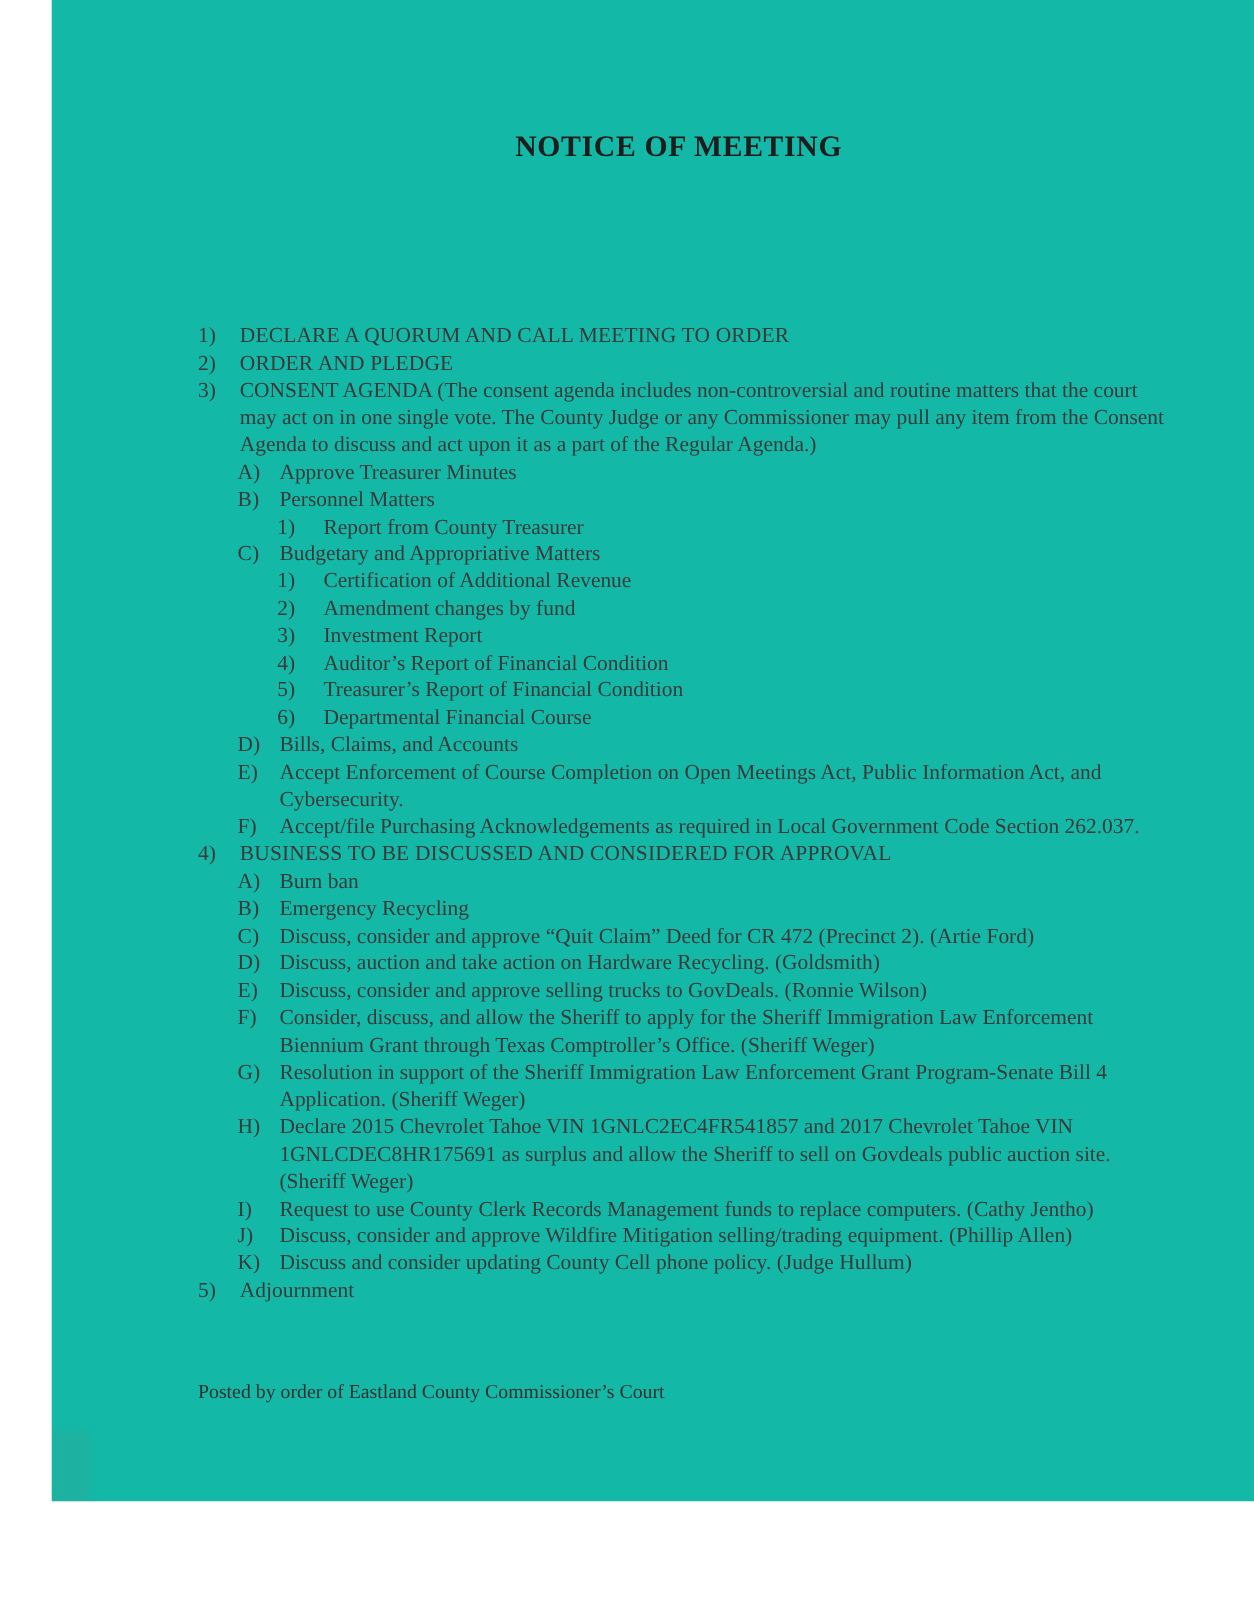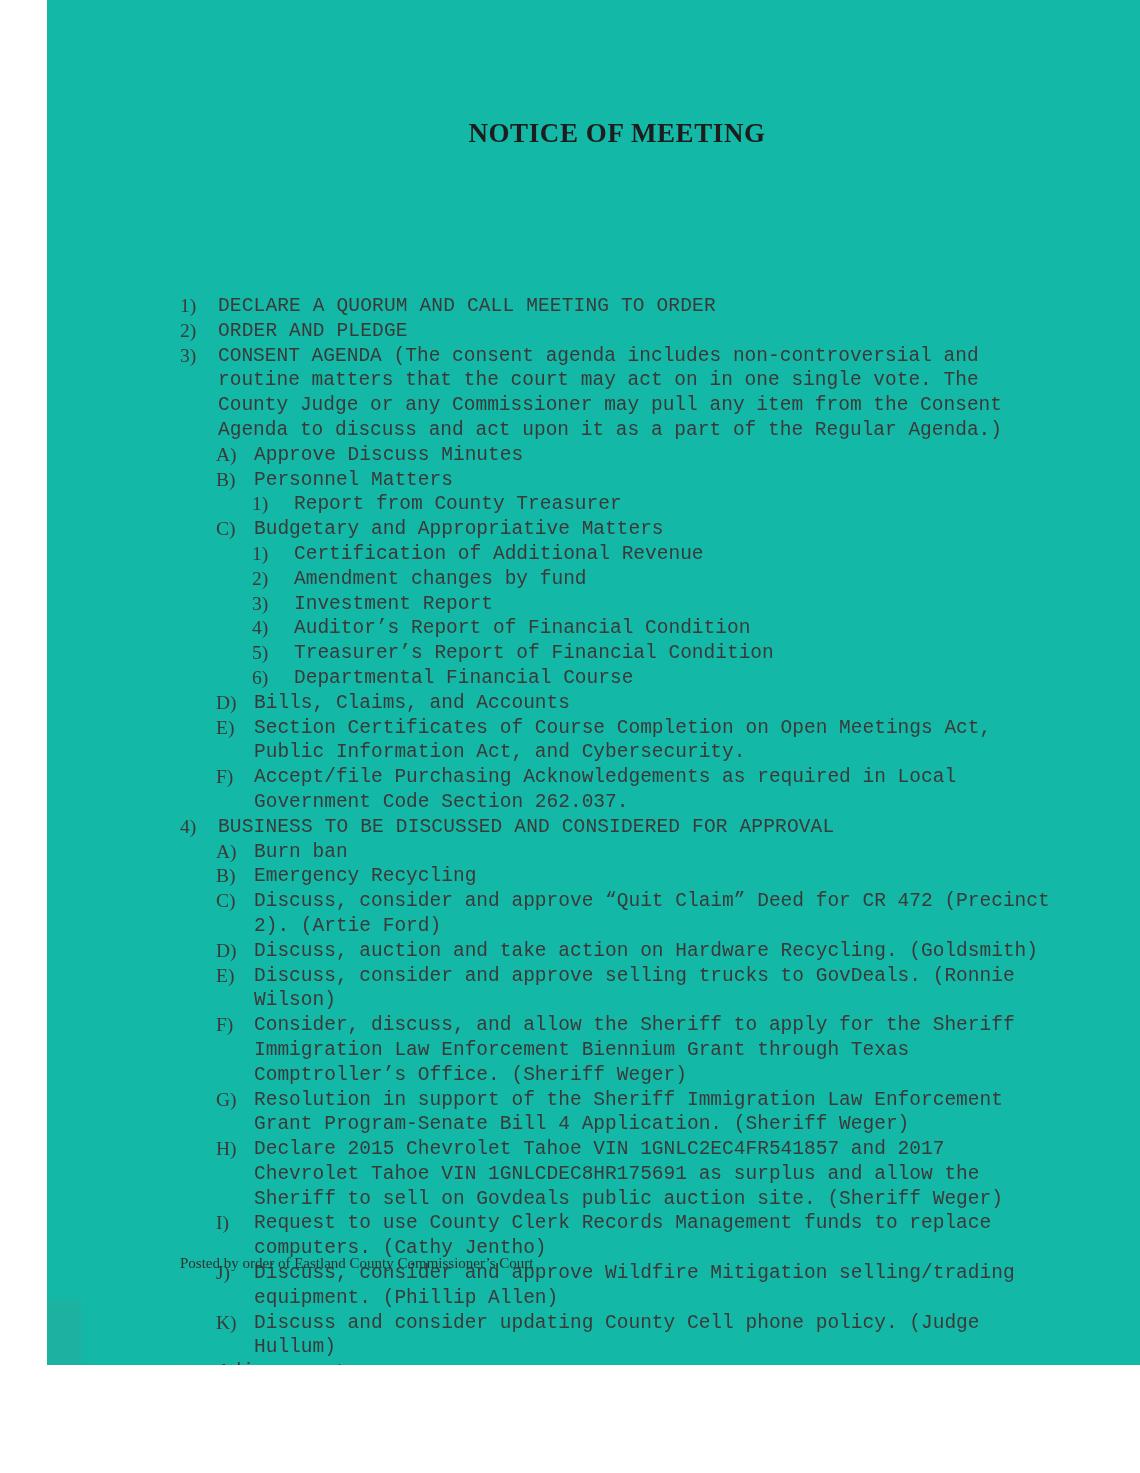--- a/index.html
+++ b/index.html
@@ -97,27 +97,26 @@
     margin-left: 72px;
   }
   .lvl3 > .marker {
     position: absolute;
     left: 0;
     top: 0;
     width: 36px;
   }
   .body {
     display: block;
-    font-family: Liberation Mono, monospace;
   }
   .footer-note {
     position: absolute;
     top: 1255px;
     left: 133px;
-    font-size: 15px;
+    font-size: 18px;
     color: #303030;
   }
 </style>
 </head>
 <body>
 
 <div class="page">
 
   <div class="artifact-right-line"></div>
   <div class="artifact-bottom-left"></div>
@@ -137,21 +136,21 @@
       <span class="body">ORDER AND PLEDGE</span>
     </div>
 
     <div class="lvl1">
       <span class="marker">3)</span>
       <span class="body">CONSENT AGENDA (The consent agenda includes non-controversial and routine matters that the court may act on in one single vote. The County Judge or any Commissioner may pull any item from the Consent Agenda to discuss and act upon it as a part of the Regular Agenda.)</span>
     </div>
 
     <div class="lvl2">
       <span class="marker">A)</span>
-      <span class="body">Approve Discuss Minutes</span>
+      <span class="body">Approve Treasurer Minutes</span>
     </div>
 
     <div class="lvl2">
       <span class="marker">B)</span>
       <span class="body">Personnel Matters</span>
     </div>
 
     <div class="lvl3">
       <span class="marker">1)</span>
       <span class="body">Report from County Treasurer</span>
@@ -192,21 +191,21 @@
       <span class="body">Departmental Financial Course</span>
     </div>
 
     <div class="lvl2">
       <span class="marker">D)</span>
       <span class="body">Bills, Claims, and Accounts</span>
     </div>
 
     <div class="lvl2">
       <span class="marker">E)</span>
-      <span class="body">Section Certificates of Course Completion on Open Meetings Act, Public Information Act, and Cybersecurity.</span>
+      <span class="body">Accept Enforcement of Course Completion on Open Meetings Act, Public Information Act, and Cybersecurity.</span>
     </div>
 
     <div class="lvl2">
       <span class="marker">F)</span>
       <span class="body">Accept/file Purchasing Acknowledgements as required in Local Government Code Section 262.037.</span>
     </div>
 
     <div class="lvl1 caps">
       <span class="marker">4)</span>
       <span class="body">BUSINESS TO BE DISCUSSED AND CONSIDERED FOR APPROVAL</span>

